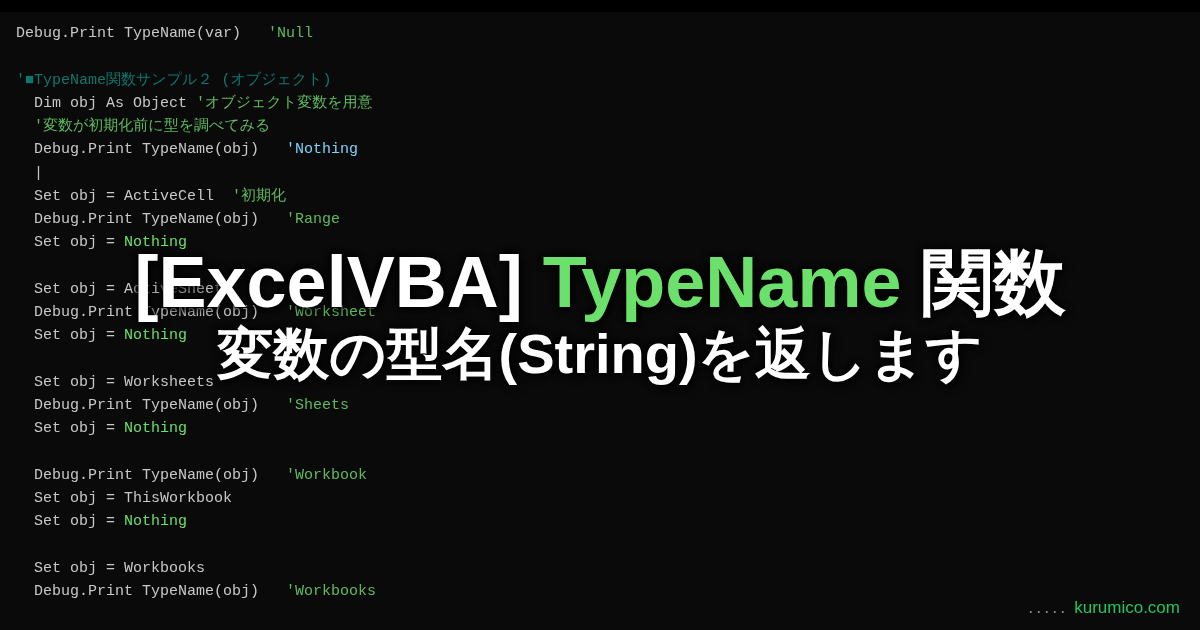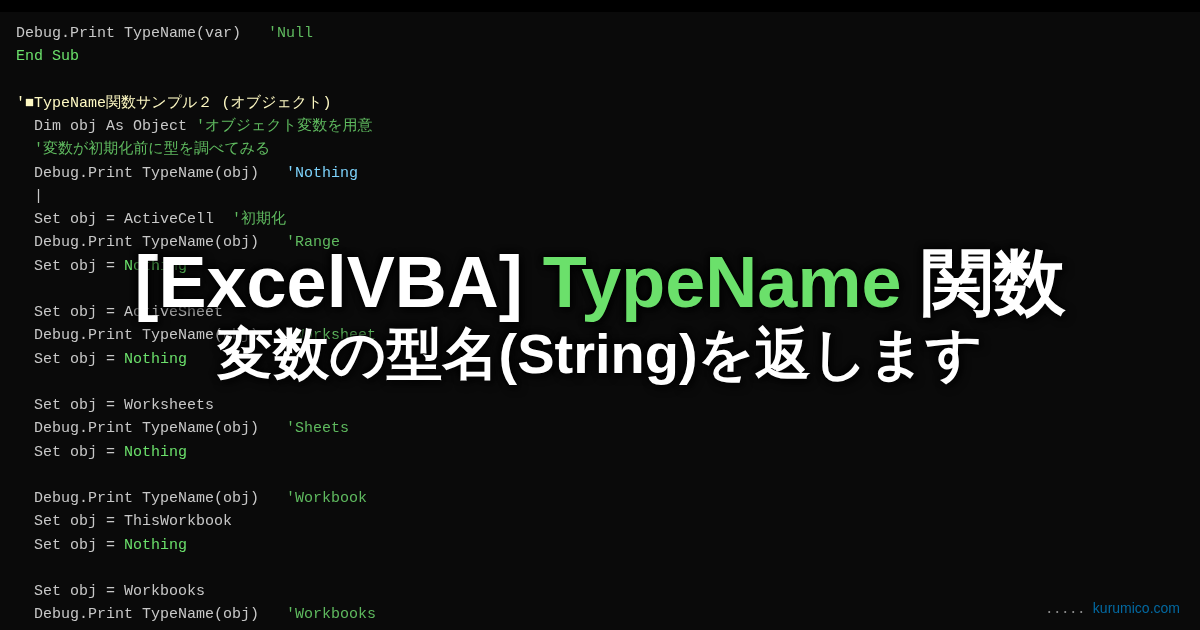--- a/index.html
+++ b/index.html
@@ -84,32 +84,31 @@
       gap: 6px;
     }
 
     .site-dots {
       color: #888;
       font-size: 18px;
       letter-spacing: 3px;
     }
 
     .site-name {
-      color: #0369a1;
-      font-size: 14px;
+      color: #22c55e;
+      font-size: 17px;
     }
   </style>
 </head>
 <body>
 
 <div class="code-bg" id="code-container">
 <span class="code-line"><span style="color: rgb(200, 200, 200);">Debug.Print TypeName(var)   </span><span style="color: rgb(95, 186, 95);">'Null</span></span>
-    <span class="code-line"><span style="color: rgb(107, 224, 107);">End Sub</span></span>
     <span class="code-line">&nbsp;</span>
-    <span class="code-line"><span style="color: #fef9c3;">'■TypeName関数サンプル２ (オブジェクト)</span></span>
+    <span class="code-line"><span style="color: #0f766e;">'■TypeName関数サンプル２ (オブジェクト)</span></span>
     <span class="code-line"><span style="color: rgb(200, 200, 200);">  Dim obj As Object </span><span style="color: rgb(95, 186, 95);">'オブジェクト変数を用意</span></span>
     <span class="code-line"><span style="color: rgb(95, 186, 95);">  '変数が初期化前に型を調べてみる</span></span>
     <span class="code-line"><span style="color: rgb(200, 200, 200);">  Debug.Print TypeName(obj)   </span><span style="color: #7dd3fc;">'Nothing</span></span>
     <span class="code-line"><span style="color: rgb(200, 200, 200);">  |</span></span>
     <span class="code-line"><span style="color: rgb(200, 200, 200);">  Set obj = ActiveCell  </span><span style="color: rgb(95, 186, 95);">'初期化</span></span>
     <span class="code-line"><span style="color: rgb(200, 200, 200);">  Debug.Print TypeName(obj)   </span><span style="color: rgb(95, 186, 95);">'Range</span></span>
     <span class="code-line"><span style="color: rgb(200, 200, 200);">  Set obj = </span><span style="color: rgb(107, 224, 107);">Nothing</span></span>
     <span class="code-line">&nbsp;</span>
     <span class="code-line"><span style="color: rgb(200, 200, 200);">  Set obj = ActiveSheet</span></span>
     <span class="code-line"><span style="color: rgb(200, 200, 200);">  Debug.Print TypeName(obj)   </span><span style="color: rgb(95, 186, 95);">'Worksheet</span></span>

